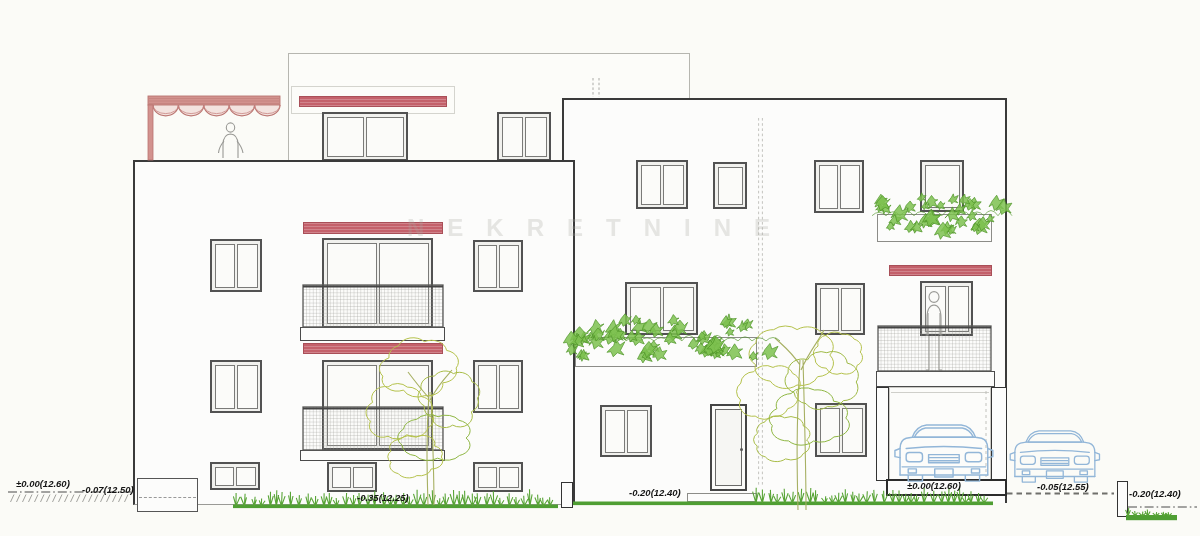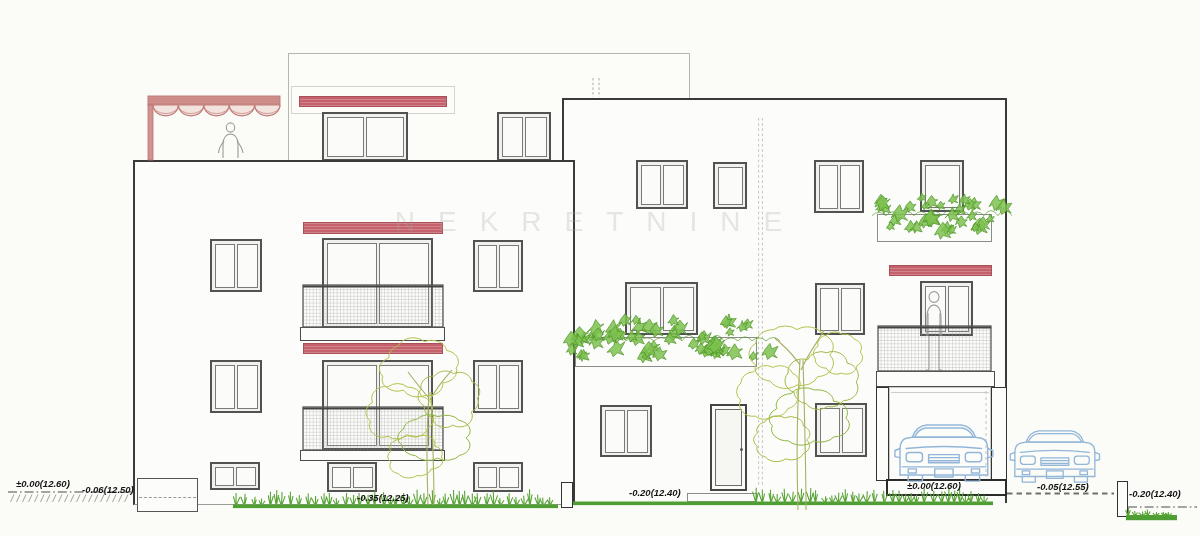--- a/index.html
+++ b/index.html
@@ -24,21 +24,21 @@
   .gop{background:#fcfcfa;border:1px solid #cac9c4}
   .lintel{background:#cfcfca}
   .cellar{background:#fcfcfb;border:1.2px solid #555}
   .dashline{border-top:1px dashed #999}
   .lbl{position:absolute;font:italic 700 9.5px/1.1 "Liberation Sans",sans-serif;color:#141414;
        white-space:nowrap;z-index:35}
   .art{position:absolute;inset:0;z-index:30;pointer-events:none}
   .wm{position:absolute;left:0;right:0;top:206px;text-align:center;z-index:40;pointer-events:none;
       user-select:none}
   .wm1{font-size:80px;font-weight:700;letter-spacing:20px;line-height:1;color:rgba(168,168,160,.22)}
-  .wm2{font-size:28px;font-weight:400;letter-spacing:23px;color:rgba(168,168,160,.27)}
+  .wm2{margin-top:8px;font-size:24px;font-weight:700;letter-spacing:23px;color:rgba(168,168,160,.27)}
 </style>
 </head>
 <body>
 
 <div class="canvas">
 
   <div class="abs outline" style="left:288px;top:53px;width:402px;height:108px"></div>
   <div class="abs awnframe" style="left:291px;top:86px;width:164px;height:28px"></div>
   <div class="abs awn" style="left:299px;top:96px;width:148px;height:11px"></div>
   <div class="abs door" style="left:322px;top:112px;width:86px;height:49px">
@@ -141,21 +141,21 @@
       <i></i>
     </div>
   <div class="abs cellar" style="left:137px;top:478px;width:61px;height:34px"></div>
   <div class="abs dashline" style="left:139px;top:497px;width:57px"></div>
 
   <div class="abs col" style="left:561px;top:482px;width:12px;height:26px"></div>
   <div class="abs thin" style="left:687px;top:493px;width:70px;height:9px"></div>
   <div class="abs col" style="left:1117px;top:481px;width:11px;height:36px"></div>
 
   <div class="lbl" style="left:16px;top:479px">±0.00(12.60)</div>
-  <div class="lbl" style="left:82px;top:485px">-0.06(12.50)</div>
+  <div class="lbl" style="left:82px;top:485px">-0.07(12.50)</div>
   <div class="lbl" style="left:357px;top:493px">-0.35(12.25)</div>
   <div class="lbl" style="left:629px;top:488px">-0.20(12.40)</div>
   <div class="lbl" style="left:907px;top:481px">±0.00(12.60)</div>
   <div class="lbl" style="left:1037px;top:482px">-0.05(12.55)</div>
   <div class="lbl" style="left:1129px;top:489px">-0.20(12.40)</div>
 
   <svg class="art" id="art" width="1200" height="536" viewBox="0 0 1200 536">
     <defs>
       <pattern id="mesh" width="3.4" height="3.4" patternUnits="userSpaceOnUse">
         <path d="M0 0H3.4M0 0V3.4" stroke="#9a9a95" stroke-width="0.55" fill="none"></path>

